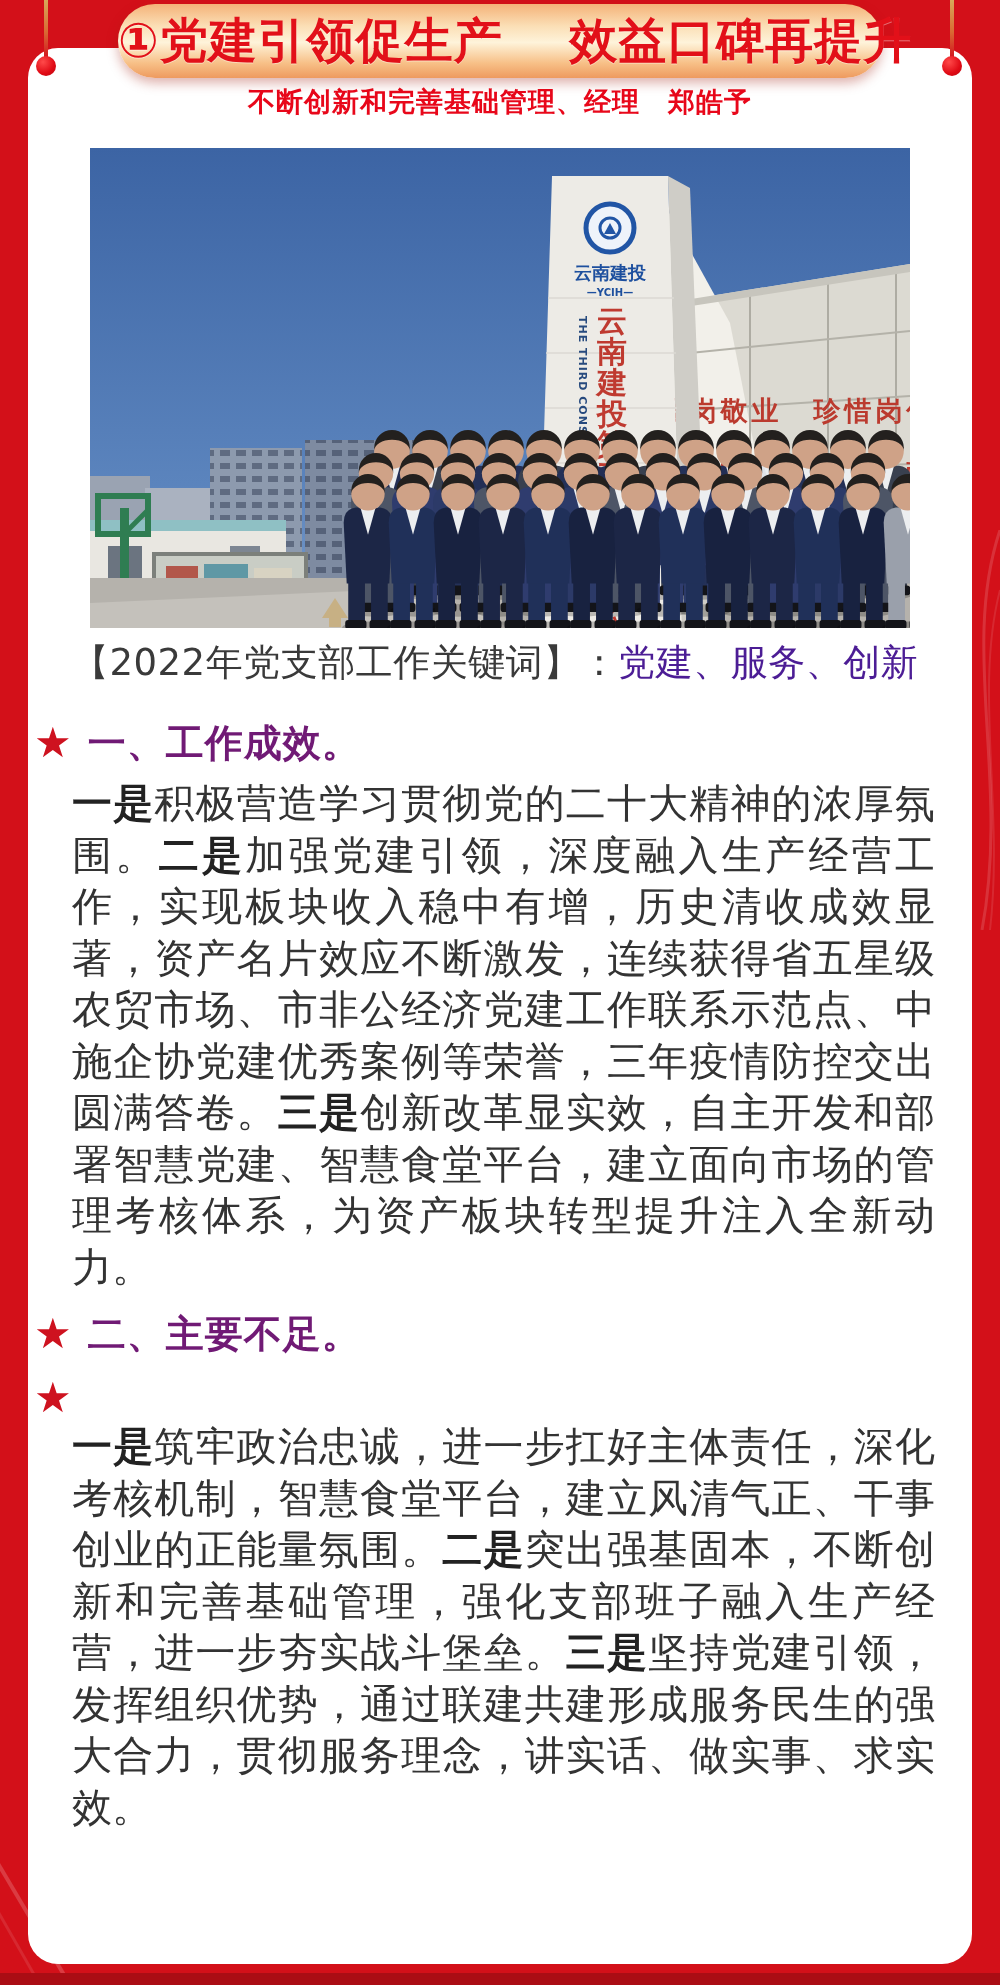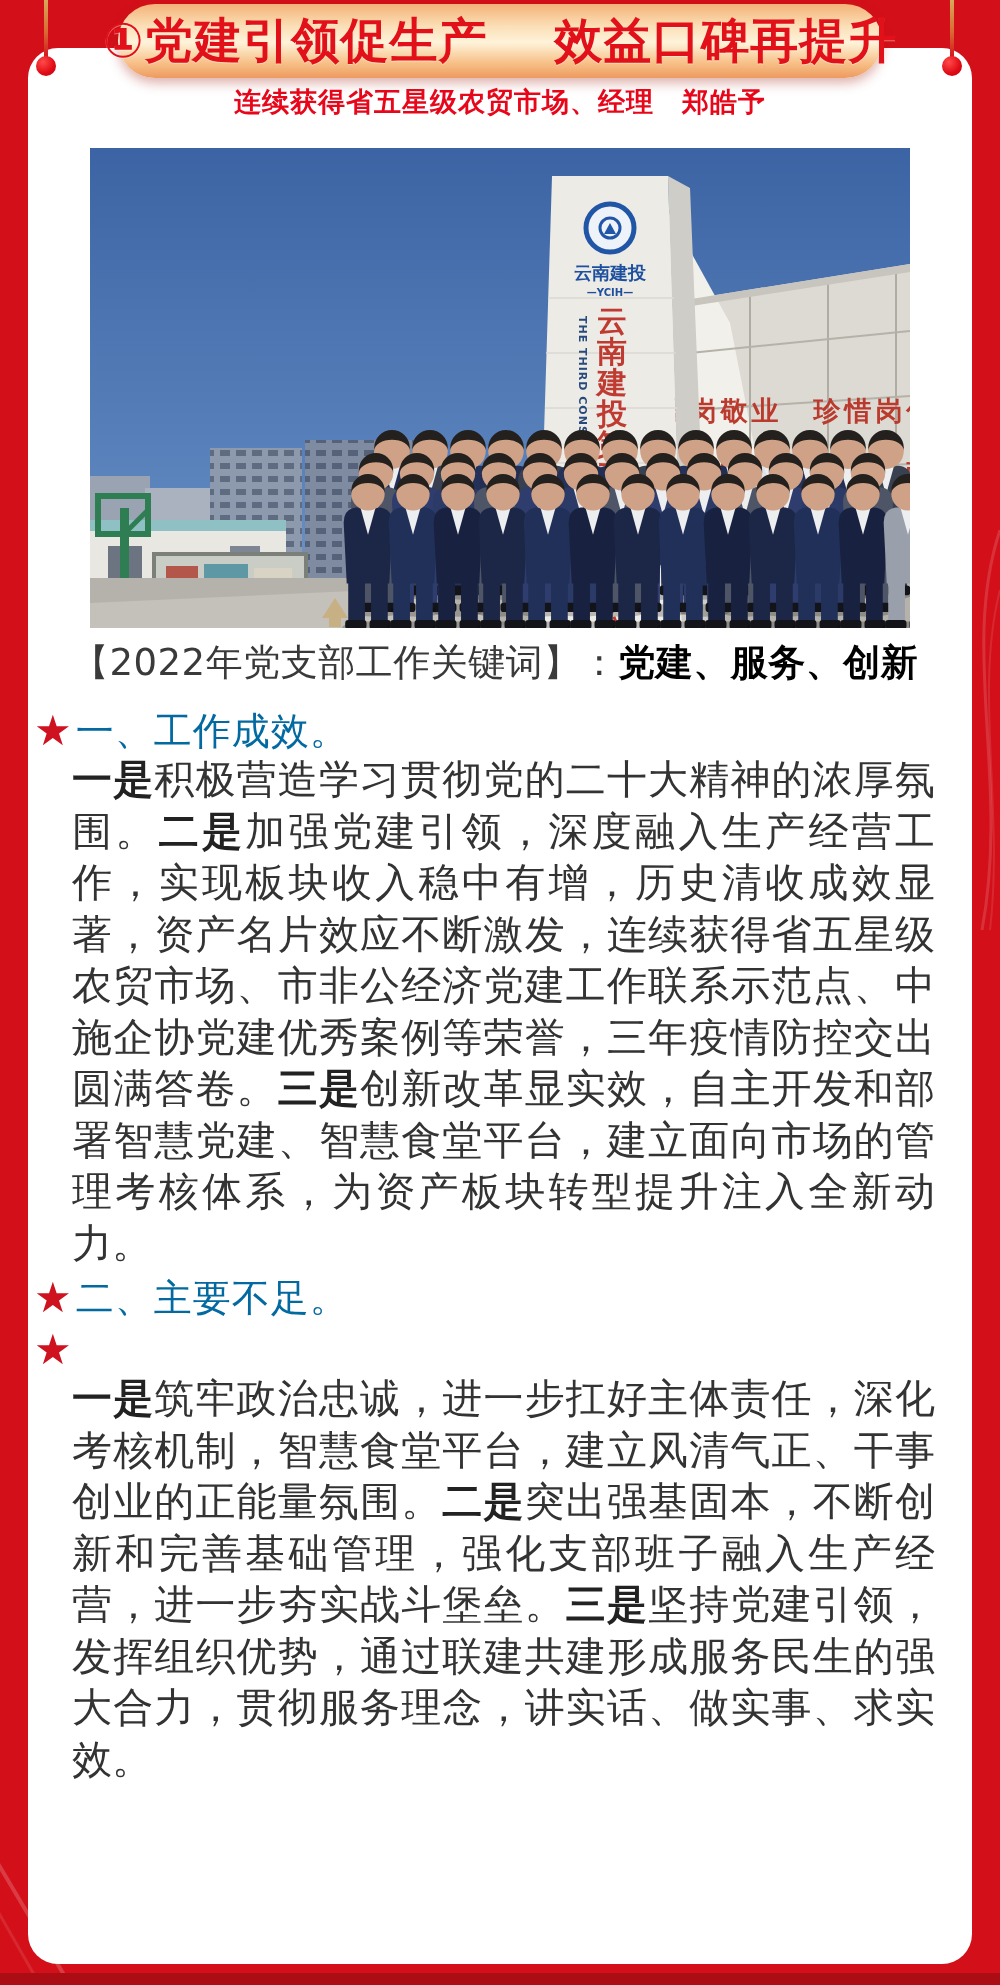--- a/index.html
+++ b/index.html
@@ -16,40 +16,40 @@
   
   .card{
     position:absolute;left:28px;top:48px;width:944px;height:1916px;
     background:#ffffff;border-radius:30px;z-index:1;
   }
   
   .banner{
     position:absolute;left:118px;top:4px;width:764px;height:74px;border-radius:38px;z-index:5;
     background:linear-gradient(180deg,#f4b278 0%,#fbdfb6 30%,#fef3da 52%,#f7c087 80%,#ee9a5f 100%);
     box-shadow:0 5px 12px rgba(160,30,15,.35);
-    display:flex;align-items:center;justify-content:center;
+    display:flex;align-items:center;justify-content:flex-start;
   }
   .banner-title{
     font-size:48px;font-weight:bold;color:#e21019;letter-spacing:1px;white-space:nowrap;
     text-shadow:0 1px 0 rgba(255,255,255,.4);
   }
   .subtitle{
     position:absolute;top:36px;left:0;width:100%;text-align:center;
     font-size:27px;font-weight:600;color:#e8071a;letter-spacing:1px;
   }
   .photo{position:absolute;top:100px;left:62px;width:820px;height:480px;overflow:hidden;background:#4a72ad;}
   
   .content{position:absolute;top:592px;left:0;width:944px;box-sizing:border-box;padding:0 37px 0 44px;}
   .kw-line{font-size:37px;line-height:46px;color:#3a3a3a;font-weight:500;letter-spacing:0.5px;}
-  .kw-line .kw-b{font-weight:700;color:#000000;}
+  .kw-line .kw-b{font-weight:400;color:#4c1d95;}
   .sec{margin-top:6px;}
   .sec:first-of-type{margin-top:22px;}
   .sec-head{display:flex;align-items:center;margin-left:-38px;}
   .star{color:#ce121f;font-size:42px;line-height:46px;margin-right:4px;}
-  .sec-title{margin:0;font-size:38px;line-height:46px;font-weight:400;color:#0369a1;letter-spacing:1px;}
+  .sec-title{margin:12px;font-size:38px;line-height:46px;font-weight:700;color:#701a75;letter-spacing:1px;}
   .sec-para{
     margin:0 0 0 0;font-size:40px;line-height:51.5px;color:#333333;
     text-align:justify;text-justify:inter-ideograph;letter-spacing:0px;
   }
   .sec-para b{font-weight:800;color:#222;}
   .bottom-strip{position:absolute;left:0;bottom:0;width:100%;height:12px;background:#aa0d14;z-index:2;}
   .bg-deco{position:absolute;z-index:0;}
   .deco-right{right:0;top:530px;}
   .deco-left{left:0;top:1840px;}
 </style>
@@ -67,21 +67,21 @@
 
 <div class="string string-left">
   <div class="ball"></div>
 </div>
 <div class="string string-right">
   <div class="ball"></div>
 </div>
 
 <div class="card">
 
-  <div class="subtitle">连续获得省五星级农贸市场、经理　郑皓予</div>
+  <div class="subtitle">不断创新和完善基础管理、经理　郑皓予</div>
 
   <div class="photo">
     <svg width="820" height="480" viewBox="0 0 820 480">
       <defs>
         <linearGradient id="skyGrad" x1="0" y1="0" x2="0" y2="1">
           <stop offset="0" stop-color="#3c64a4"></stop>
           <stop offset="0.7" stop-color="#5b84bd"></stop>
           <stop offset="1" stop-color="#7b9dcb"></stop>
         </linearGradient>
         <pattern id="win" width="16" height="13" patternUnits="userSpaceOnUse">

